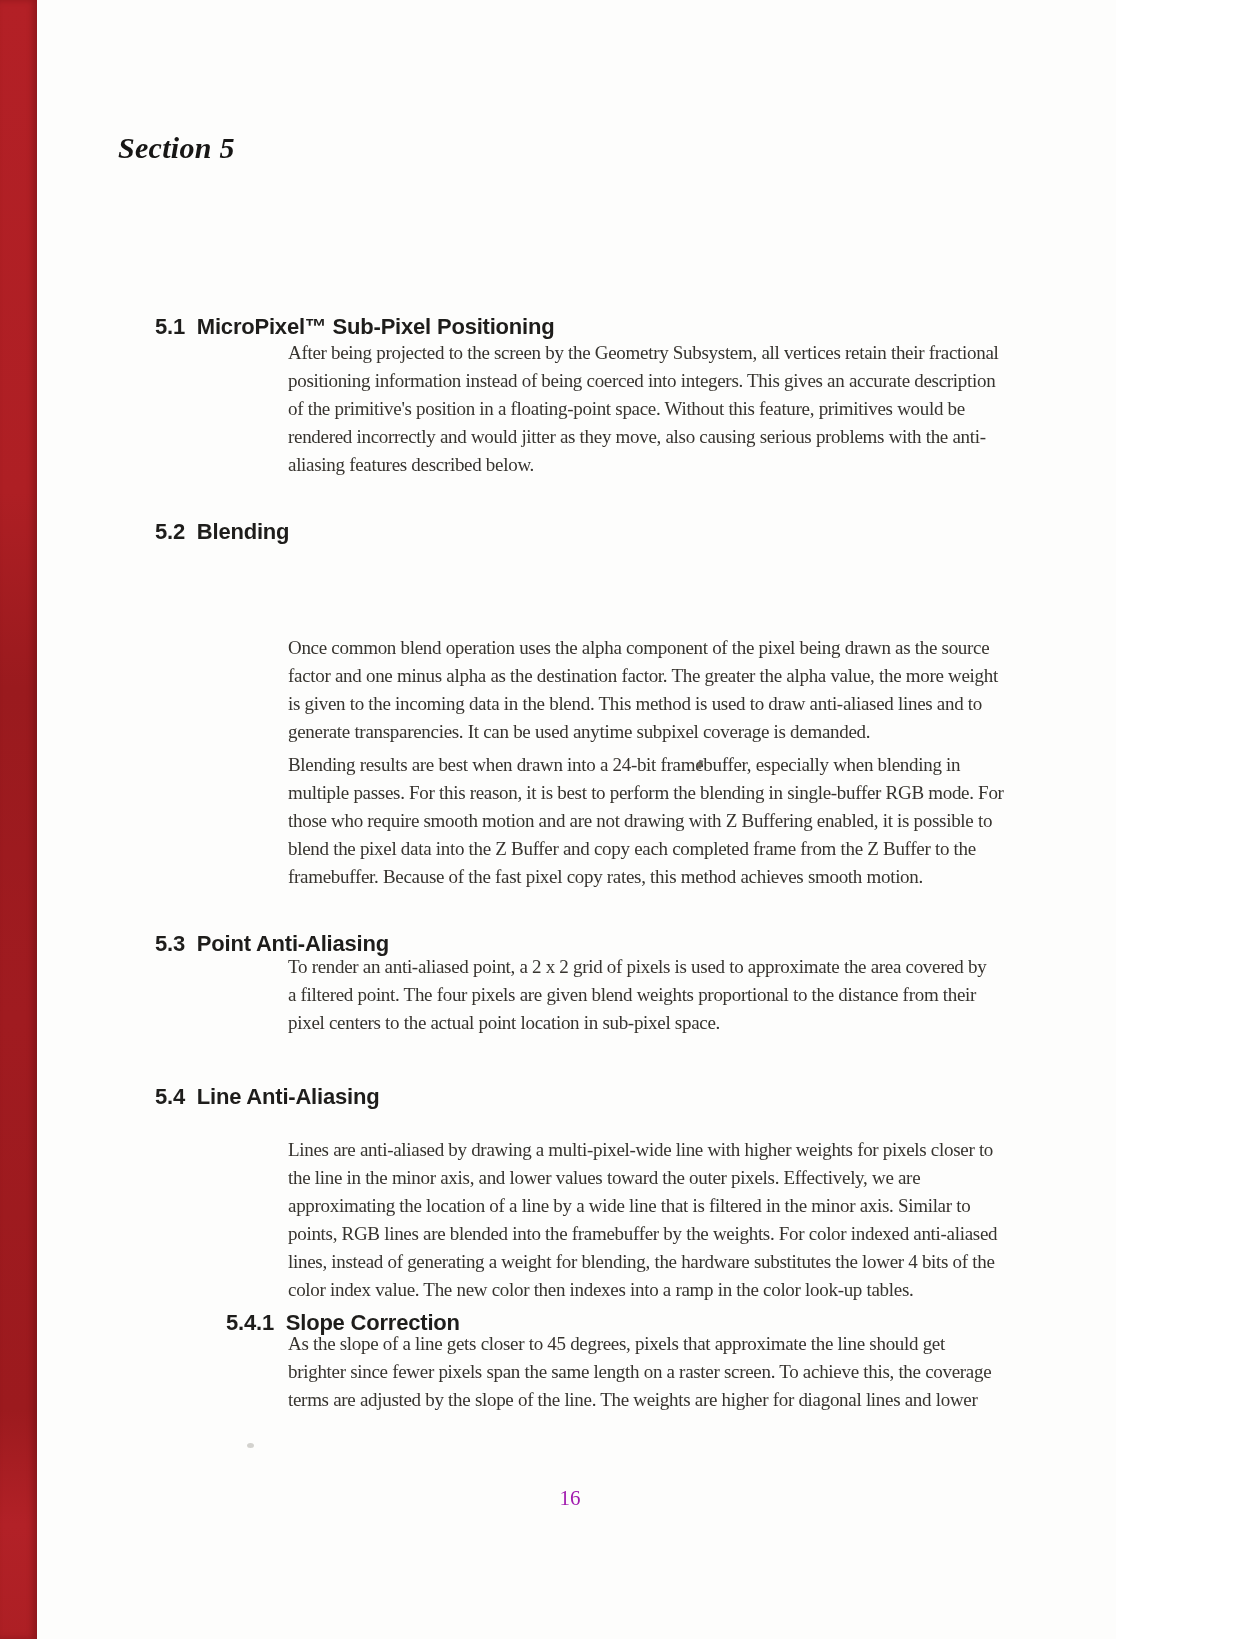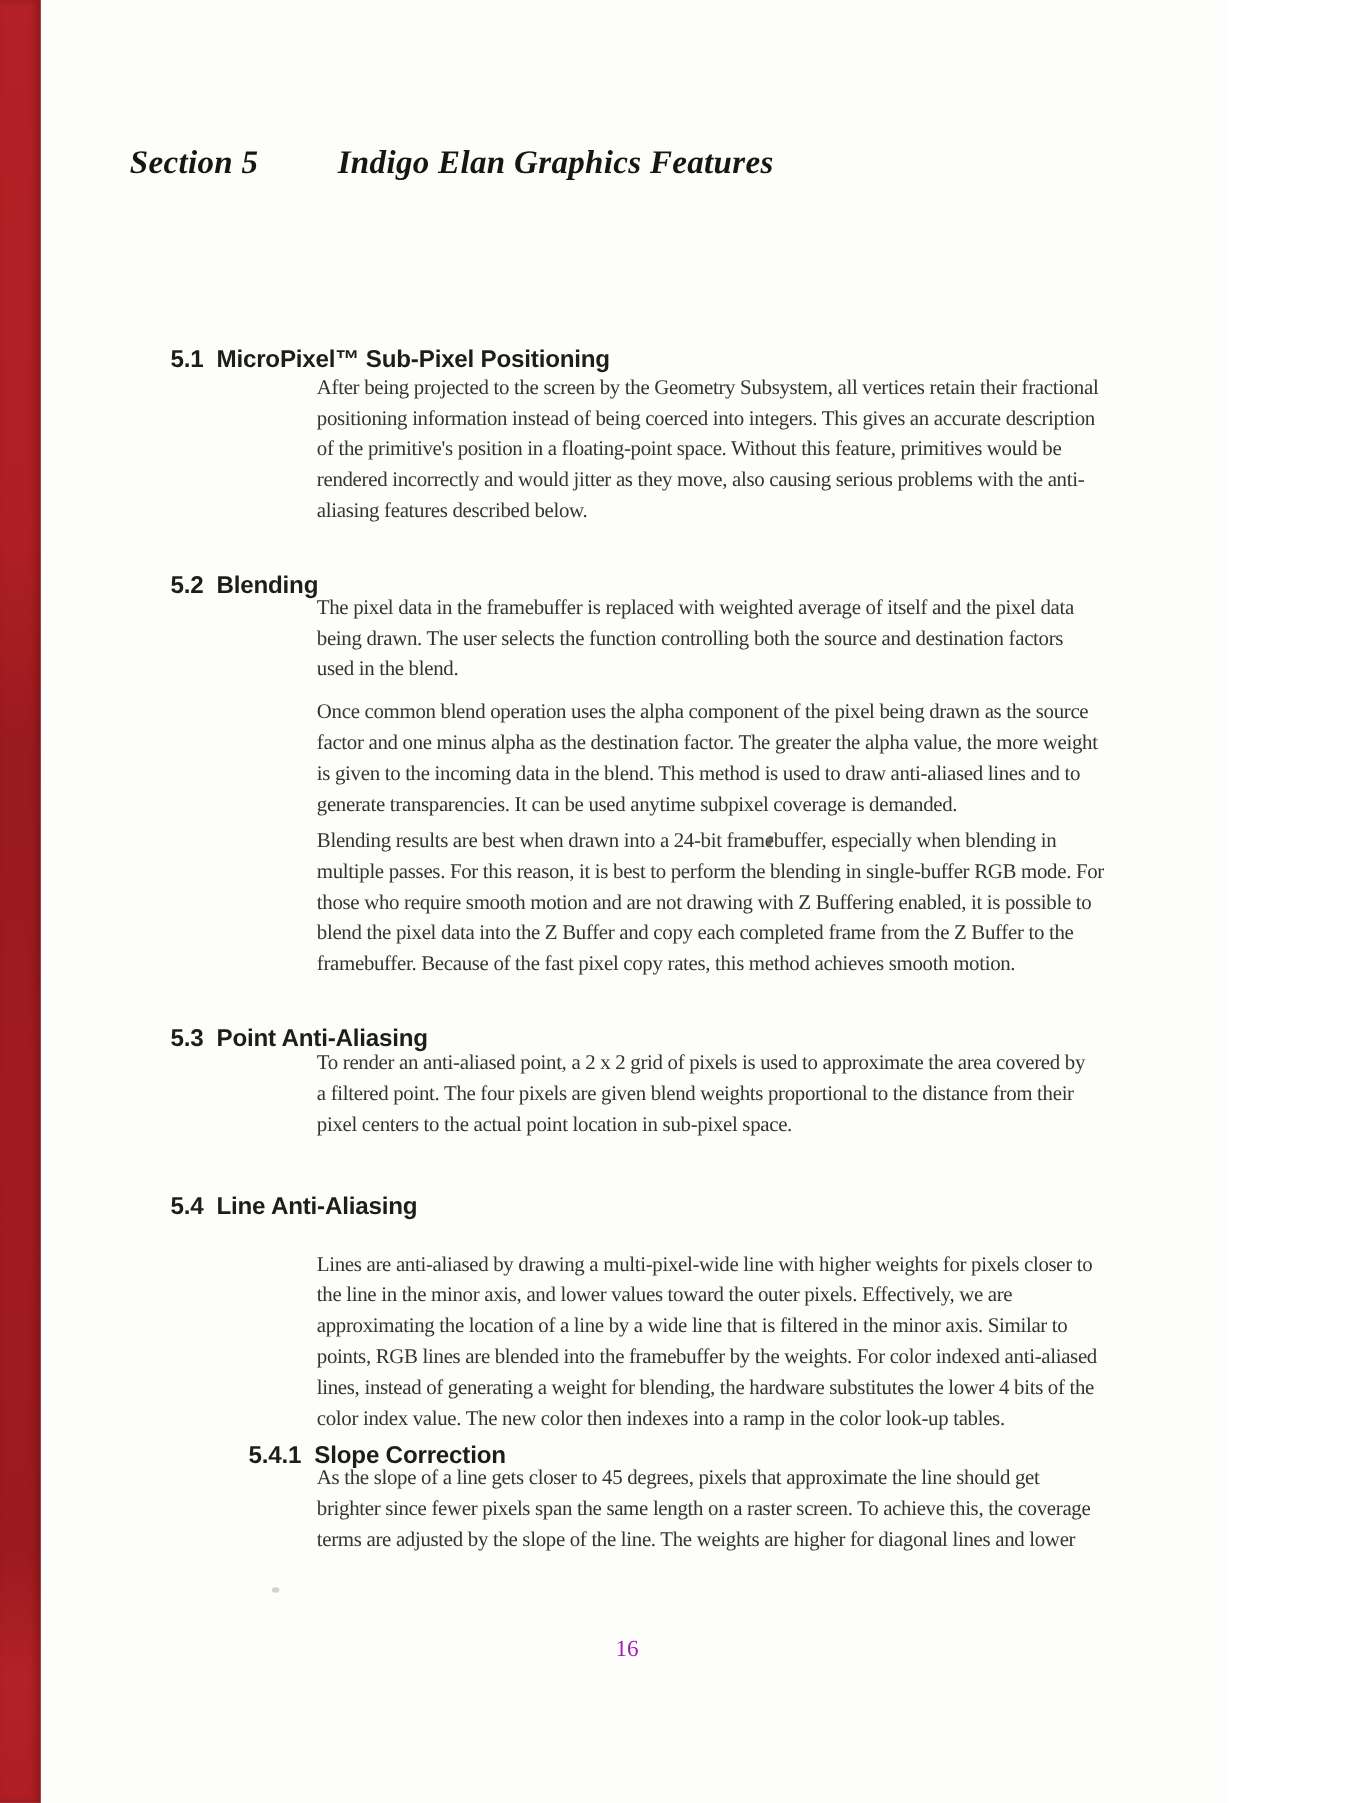--- a/index.html
+++ b/index.html
@@ -101,33 +101,29 @@
 <body>
 
 <div class="page">
 
   <div class="edge-stripe"></div>
 
   <div class="page-edge-band"></div>
   <div class="page-edge-line"></div>
 
   <div class="doc-title" style="left:118px; top:131px;">Section 5</div>
-  <div class="doc-title" style="left:307px; top:131px;">Indigo Elan Graphics Features</div>
 
   <div class="heading" style="left:155px; top:291px;">5.1  MicroPixel™ Sub-Pixel Positioning</div>
   <div class="para" style="left:288px; top:339px;">After being projected to the screen by the Geometry Subsystem, all vertices retain their fractional
 positioning information instead of being coerced into integers. This gives an accurate description
 of the primitive's position in a floating-point space. Without this feature, primitives would be
 rendered incorrectly and would jitter as they move, also causing serious problems with the anti-
 aliasing features described below.</div>
 
   <div class="heading" style="left:155px; top:496px;">5.2  Blending</div>
-  <div class="para" style="left:288px; top:539px;">The pixel data in the framebuffer is replaced with weighted average of itself and the pixel data
-being drawn. The user selects the function controlling both the source and destination factors
-used in the blend.</div>
   <div class="para" style="left:288px; top:634px;">Once common blend operation uses the alpha component of the pixel being drawn as the source
 factor and one minus alpha as the destination factor. The greater the alpha value, the more weight
 is given to the incoming data in the blend. This method is used to draw anti-aliased lines and to
 generate transparencies. It can be used anytime subpixel coverage is demanded.</div>
   <div class="para" style="left:288px; top:751px;">Blending results are best when drawn into a 24-bit framebuffer, especially when blending in
 multiple passes. For this reason, it is best to perform the blending in single-buffer RGB mode. For
 those who require smooth motion and are not drawing with Z Buffering enabled, it is possible to
 blend the pixel data into the Z Buffer and copy each completed frame from the Z Buffer to the
 framebuffer. Because of the fast pixel copy rates, this method achieves smooth motion.</div>
 

